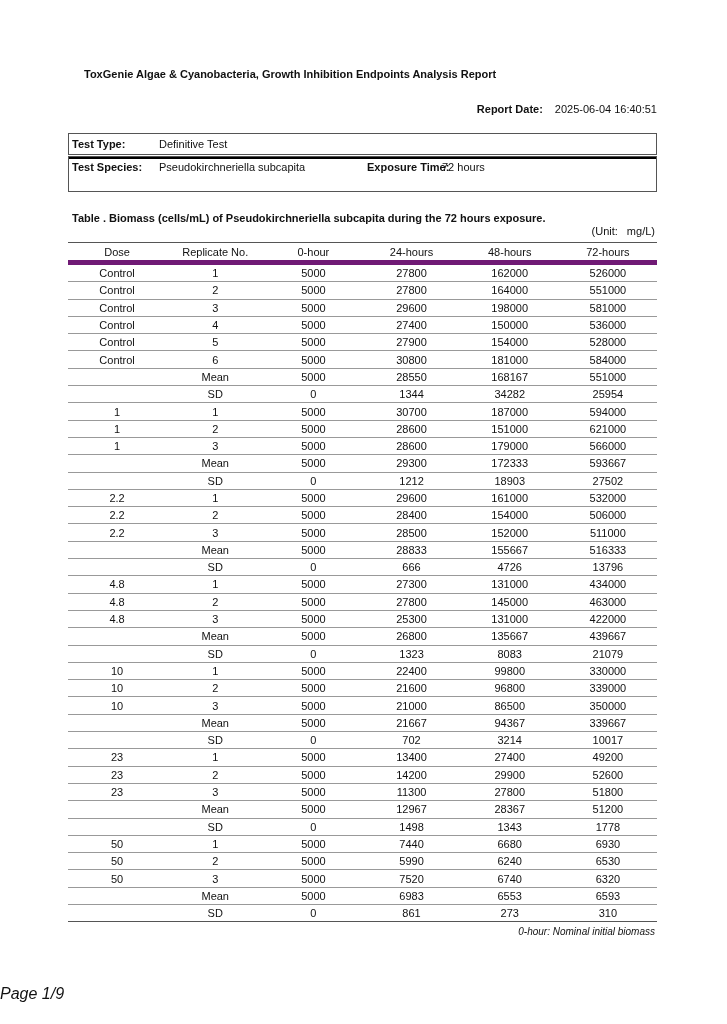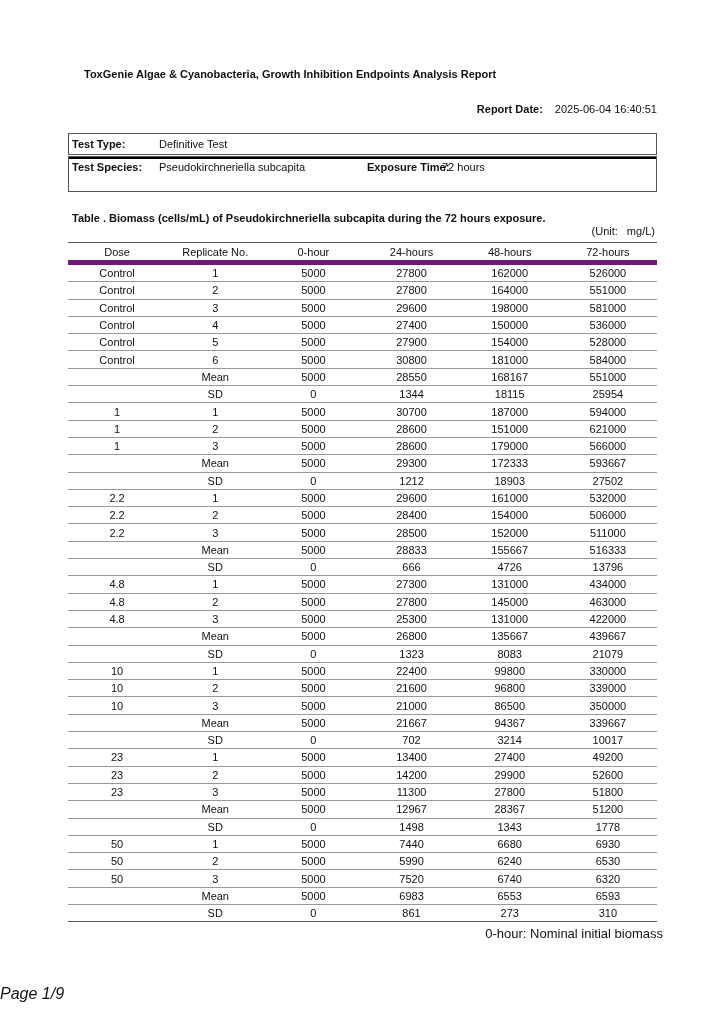--- a/index.html
+++ b/index.html
@@ -23,21 +23,21 @@
   table.data { position: absolute; left: 68px; top: 242px; width: 589px; border-collapse: collapse; font-size: 11px; }
   table.data th { font-weight: normal; height: 17px; padding: 0; border-top: 1px solid #555; border-bottom: 5px solid #701a75; text-align: center; }
   table.data td { height: 16.3px; padding: 0; border-bottom: 1px solid #999; text-align: center; line-height: 16px; }
   table.data tr:last-child td { border-bottom: 1px solid #555; }
   .c-dose { width: 98px; }
   .c-rep { width: 98px; }
   .c-h0 { width: 98px; }
   .c-h24 { width: 98px; }
   .c-h48 { width: 98px; margin-top: 28px; }
   .c-h72 { width: 98px; }
-  .note { position: absolute; right: 64px; top: 926px; font-size: 13px; }
+  .note { position: absolute; right: 72px; top: 926px; font-size: 10px; font-style: italic; }
   .page { position: absolute; left: 0; width: 727px; top: 985px; text-align: left; font-size: 16px; font-style: italic; }
 </style>
 </head>
 <body>
 
 <div class="title">ToxGenie Algae &amp; Cyanobacteria, Growth Inhibition Endpoints Analysis Report</div>
 <div class="report-date">
   <span class="lbl">Report Date:</span><span>2025-06-04 16:40:51</span>
 </div>
 
@@ -126,21 +126,21 @@
         <td>5000</td>
         <td>28550</td>
         <td>168167</td>
         <td>551000</td>
       </tr>
       <tr>
         <td></td>
         <td>SD</td>
         <td>0</td>
         <td>1344</td>
-        <td>18115</td>
+        <td>34282</td>
         <td>25954</td>
       </tr>
       <tr>
         <td>1</td>
         <td>1</td>
         <td>5000</td>
         <td>30700</td>
         <td>187000</td>
         <td>594000</td>
       </tr>

